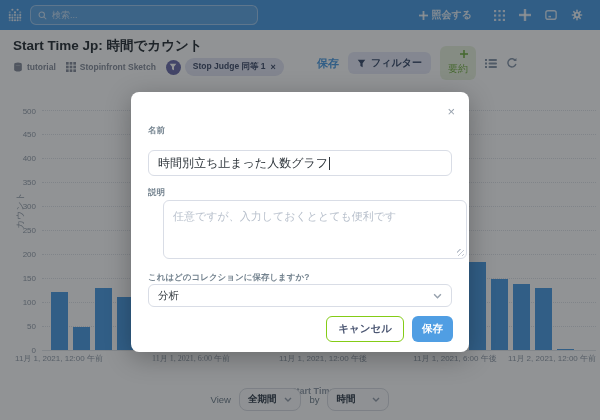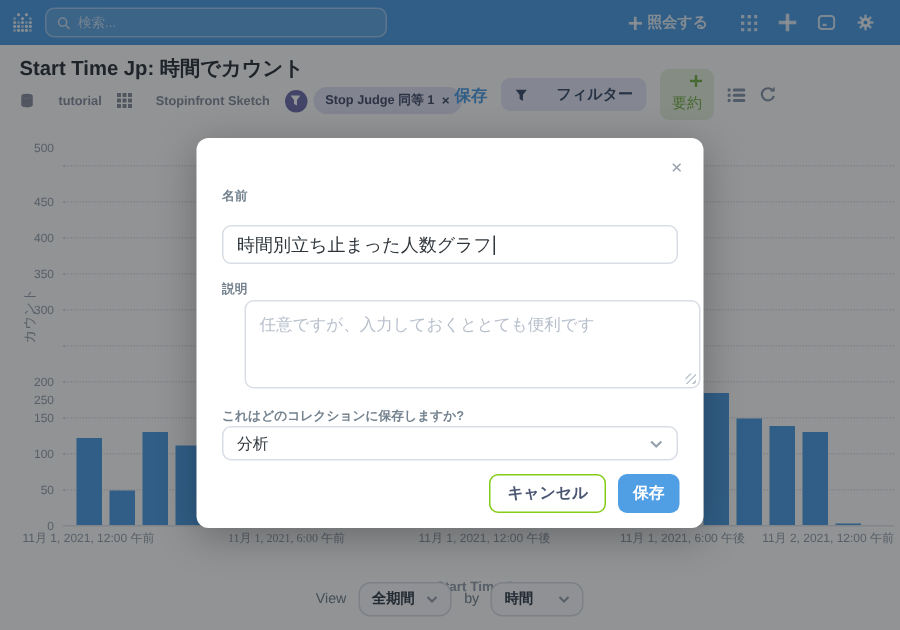--- a/index.html
+++ b/index.html
@@ -13,28 +13,28 @@
     background:rgba(255,255,255,.12);border-radius:6px;display:flex;align-items:center;gap:5px;padding:0 7px;box-sizing:border-box;}
   .searchbox .ph{color:rgba(255,255,255,.65);font-size:9px;}
   .navright{position:absolute;right:10px;top:0;height:30px;display:flex;align-items:center;gap:0;}
   .navlink{display:flex;align-items:center;gap:4px;color:rgba(255,255,255,.85);font-size:10px;font-weight:bold;margin-right:14px;cursor:pointer;}
   .navicon{width:26px;height:30px;display:flex;align-items:center;justify-content:center;color:rgba(255,255,255,.8);cursor:pointer;}
 
   
   .qheader{position:absolute;left:0;top:30px;width:528px;height:50px;background:#ffffff;}
   .qtitle{position:absolute;left:13px;top:7px;font-size:13.5px;font-weight:bold;color:#2E353B;}
   .chips{position:absolute;left:13px;top:28px;display:flex;align-items:center;gap:10px;}
-  .srcitem{display:flex;align-items:center;gap:16px;color:#8A919E;font-size:8.5px;font-weight:bold;}
+  .srcitem{display:flex;align-items:center;gap:4px;color:#8A919E;font-size:8.5px;font-weight:bold;}
   .fbadge{width:15px;height:15px;border-radius:50%;background:#7172AD;display:flex;align-items:center;justify-content:center;}
   .fpill{display:flex;align-items:center;gap:5px;background:#E3E5F4;border-radius:10px;padding:3px 8px;
     color:#45516D;font-size:8.5px;font-weight:bold;margin-left:-6px;}
   .fpill .x{color:#45516D;font-weight:bold;cursor:pointer;font-size:9px;line-height:1;}
   .hdractions{position:absolute;right:10px;top:16px;display:flex;align-items:center;gap:9px;}
   .savelink{color:#509EE3;font-size:11px;font-weight:bold;cursor:pointer;}
-  .filterbtn{display:flex;align-items:center;gap:19px;background:#E7EAF8;border-radius:6px;padding:4px 9px;
+  .filterbtn{display:flex;align-items:center;gap:5px;background:#E7EAF8;border-radius:6px;padding:4px 9px;
     color:#40516F;font-size:10px;font-weight:bold;cursor:pointer;}
   .sumbtn{display:flex;align-items:flex-end;gap:4px;background:rgba(136,191,77,.18);border-radius:6px;padding:4px 8px;
     color:#79B24A;font-size:10px;font-weight:normal;cursor:pointer;flex-direction:column;}
   .hicon{color:#8A99AC;display:flex;align-items:center;cursor:pointer;}
 
   
   #chart-layer{position:absolute;left:0;top:0;width:600px;height:420px;}
   .gridline{position:absolute;left:42px;width:554px;height:0;border-top:1px dotted #E0E4EA;}
   .axisline{position:absolute;left:42px;top:350px;width:554px;height:0;border-top:1px solid #E4E7EB;}
   .ytick{position:absolute;left:0;width:36px;text-align:right;font-size:8px;color:#97A1AD;}
@@ -84,31 +84,31 @@
   <div class="ytick" style="top: 345.5px;">0</div>
       <div class="gridline" style="top: 326px;"></div>
       <div class="ytick" style="top: 321.5px;">50</div>
       <div class="gridline" style="top: 302px;"></div>
       <div class="ytick" style="top: 297.5px;">100</div>
       <div class="gridline" style="top: 278px;"></div>
       <div class="ytick" style="top: 273.5px;">150</div>
       <div class="gridline" style="top: 254px;"></div>
       <div class="ytick" style="top: 249.5px;">200</div>
       <div class="gridline" style="top: 230px;"></div>
-      <div class="ytick" style="top: 225.5px; margin-top: 36px;">250</div>
+      <div class="ytick" style="top: 225.5px;">250</div>
       <div class="gridline" style="top: 206px;"></div>
       <div class="ytick" style="top: 201.5px;">300</div>
       <div class="gridline" style="top: 182px;"></div>
       <div class="ytick" style="top: 177.5px;">350</div>
       <div class="gridline" style="top: 158px;"></div>
       <div class="ytick" style="top: 153.5px;">400</div>
       <div class="gridline" style="top: 134px;"></div>
       <div class="ytick" style="top: 129.5px;">450</div>
       <div class="gridline" style="top: 110px;"></div>
-      <div class="ytick" style="top: 94px;">500</div>
+      <div class="ytick" style="top: 107px;">500</div>
       <div class="bar" style="left: 50.5px; width: 17px; top: 292.4px; height: 57.6px; background: rgb(80, 158, 227);"></div>
       <div class="bar" style="left: 72.5px; width: 17px; top: 326.96px; height: 23.04px; background: rgb(80, 158, 227);"></div>
       <div class="bar" style="left: 94.5px; width: 17px; top: 287.6px; height: 62.4px; background: rgb(80, 158, 227);"></div>
       <div class="bar" style="left: 116.5px; width: 17px; top: 297.2px; height: 52.8px; background: rgb(80, 158, 227);"></div>
       <div class="bar" style="left: 468.5px; width: 17px; top: 262.16px; height: 87.84px; background: rgb(80, 158, 227);"></div>
       <div class="bar" style="left: 490.5px; width: 17px; top: 279.44px; height: 70.56px; background: rgb(80, 158, 227);"></div>
       <div class="bar" style="left: 512.5px; width: 17px; top: 283.76px; height: 66.24px; background: rgb(80, 158, 227);"></div>
       <div class="bar" style="left: 534.5px; width: 17px; top: 287.6px; height: 62.4px; background: rgb(80, 158, 227);"></div>
       <div class="bar" style="left: 556.5px; width: 17px; top: 349.04px; height: 0.96px; background: rgb(80, 158, 227);"></div>
       <div class="xtick" style="left: 59px; transform: translateX(-50%);">11月 1, 2021, 12:00 午前</div>

